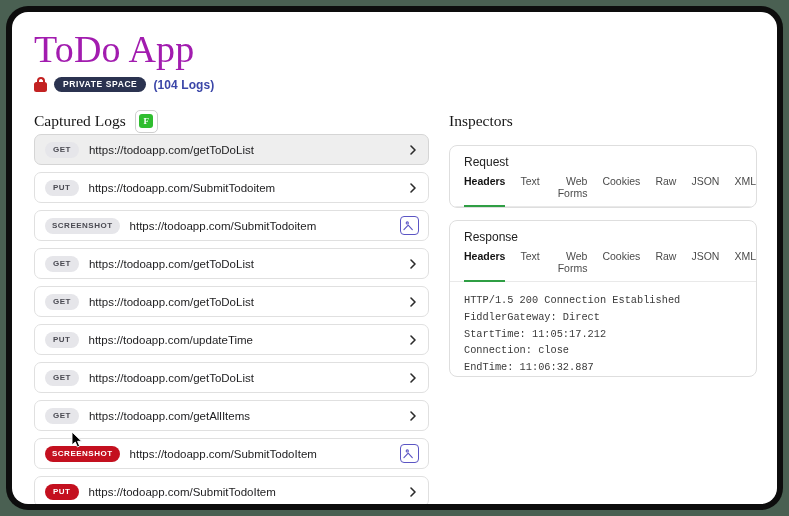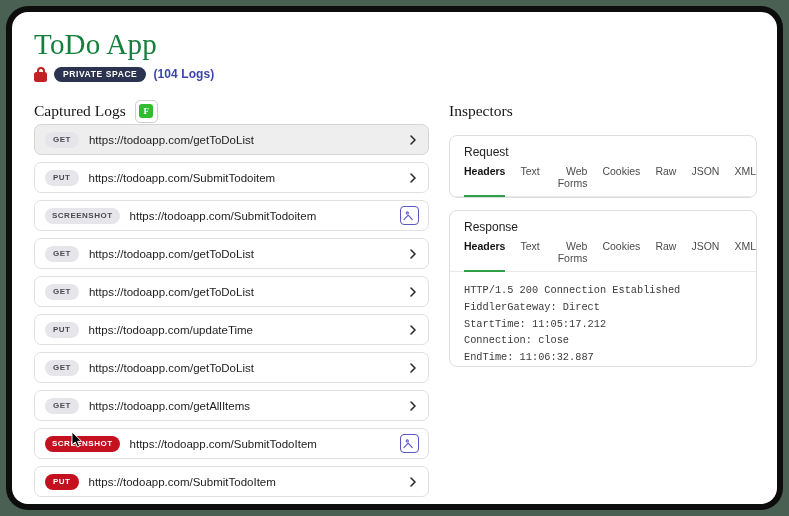--- a/index.html
+++ b/index.html
@@ -31,29 +31,29 @@
     overflow: hidden;
     position: relative;
   }
 
   
   #app-header {
     padding: 17px 0 0 22px;
   }
   #app-title {
     font-family: "Liberation Serif", serif;
-    font-size: 29px;
+    font-size: 38px;
     font-weight: 400;
-    color: #15803d;
+    color: #a21caf;
     letter-spacing: 0.2px;
     line-height: 1.1;
   }
   #header-meta {
     display: flex;
-    align-items: flex-start;
+    align-items: flex-end;
     gap: 7px;
     margin-top: 6px;
   }
   .lock-icon {
     width: 13px;
     height: 15px;
     position: relative;
     display: inline-block;
   }
   .lock-icon .shackle {

